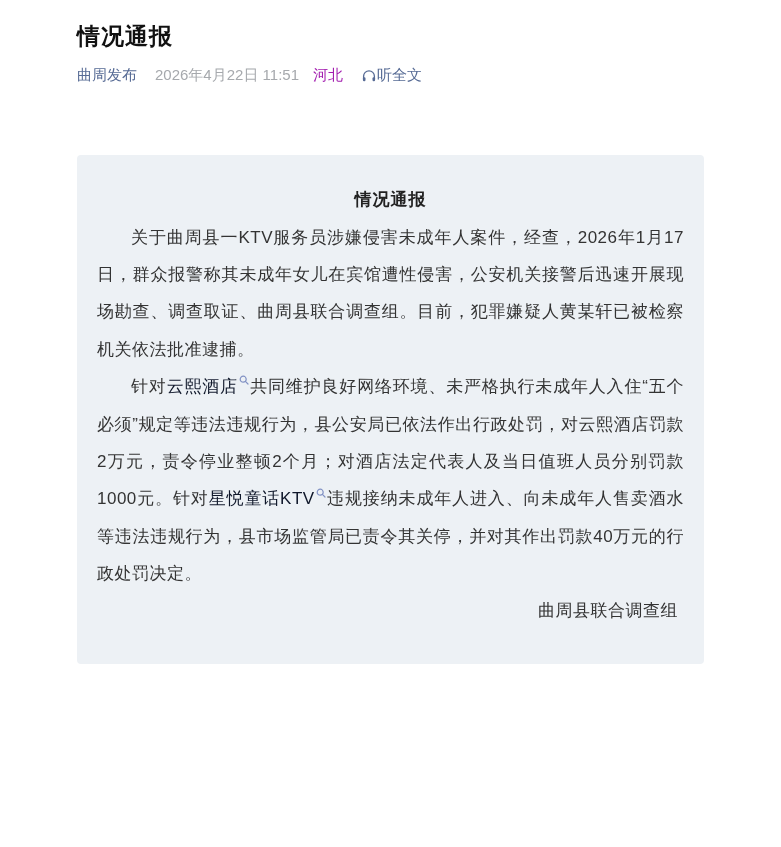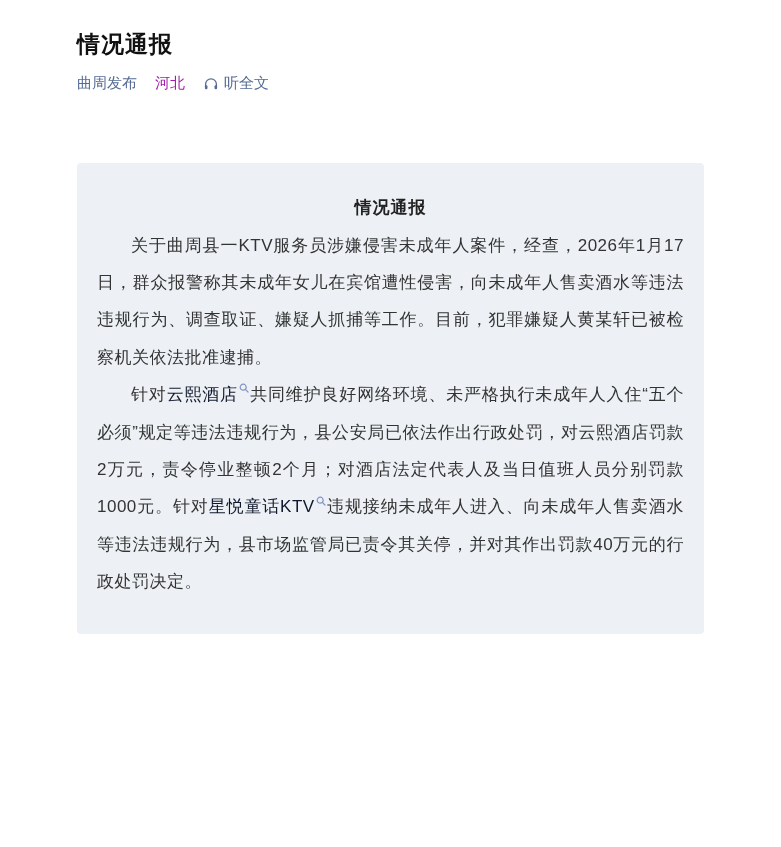--- a/index.html
+++ b/index.html
@@ -9,21 +9,21 @@
     color: #333333;
   }
   .page {
     width: 781px;
     height: 847px;
     background: #ffffff;
     overflow: hidden;
   }
   .article {
     width: 627px;
-    margin: 12px auto;
+    margin: 4px auto;
     padding-top: 16px;
   }
   .article-title {
     font-size: 23px;
     font-weight: 700;
     color: #111111;
     letter-spacing: 1px;
     line-height: 1.4;
   }
   .meta-row {
@@ -38,21 +38,20 @@
     cursor: pointer;
     margin-right: 18px;
   }
   .meta-date { color: #a6a9ad; margin-right: 14px; }
   .meta-location { color: #a21caf; margin-right: 18px; }
   .listen {
     color: #576b95;
     cursor: pointer;
     display: inline-flex;
     align-items: center;
-    gap: 5px;
   }
   .listen svg { display: block; }
 
   .notice-box {
     margin-top: 70px;
     background: #edf1f5;
     border-radius: 4px;
     padding: 26px 20px 34px 20px;
   }
   .notice-heading {
@@ -96,43 +95,45 @@
 </head>
 <body>
 
 <div class="page">
   <div class="article">
 
     <h1 class="article-title">情况通报</h1>
 
     <div class="meta-row">
       <span class="account-name">曲周发布</span>
+      <span class="meta-date">2026年4月22日 11:51</span>
       <span class="meta-location">河北</span>
       <span class="listen">
         <span>
           <svg width="16" height="16" viewBox="0 0 16 16" fill="none">
             <path d="M2.6 11V8.2a5.4 5.4 0 0 1 10.8 0V11" stroke="#576b95" stroke-width="1.3" stroke-linecap="round" fill="none"></path>
             <rect x="1.9" y="9.2" width="2.6" height="4" rx="1.2" fill="#576b95"></rect>
             <rect x="11.5" y="9.2" width="2.6" height="4" rx="1.2" fill="#576b95"></rect>
           </svg>
         </span>
         <span>听全文</span>
       </span>
     </div>
 
     <div class="notice-box">
       <div class="notice-heading">情况通报</div>
       <div class="notice-body">
-        <p>关于曲周县一KTV服务员涉嫌侵害未成年人案件，经查，2026年1月17日，群众报警称其未成年女儿在宾馆遭性侵害，向未成年人售卖酒水等违法违规行为、调查取证、嫌疑人抓捕等工作。目前，犯罪嫌疑人黄某轩已被检察机关依法批准逮捕。</p>
+        <p>关于曲周县一KTV服务员涉嫌侵害未成年人案件，经查，2026年1月17日，群众报警称其未成年女儿在宾馆遭性侵害，公安机关接警后迅速开展现场勘查、调查取证、曲周县联合调查组。目前，犯罪嫌疑人黄某轩已被检察机关依法批准逮捕。</p>
         <p><span>针对</span><span class="entity-link"><span>云熙酒店</span><span class="search-sup"><svg width="10" height="10" viewBox="0 0 10 10" fill="none">
                   <circle cx="4.2" cy="4.2" r="3" stroke="#8292c4" stroke-width="1.2" fill="none"></circle>
                   <path d="M6.4 6.4 L9 9" stroke="#8292c4" stroke-width="1.2" stroke-linecap="round"></path>
                 </svg></span></span><span>共同维护良好网络环境、未严格执行未成年人入住“五个必须”规定等违法违规行为，县公安局已依法作出行政处罚，对云熙酒店罚款2万元，责令停业整顿2个月；对酒店法定代表人及当日值班人员分别罚款1000元。针对</span><span class="entity-link"><span>星悦童话KTV</span><span class="search-sup"><svg width="10" height="10" viewBox="0 0 10 10" fill="none">
                   <circle cx="4.2" cy="4.2" r="3" stroke="#8292c4" stroke-width="1.2" fill="none"></circle>
                   <path d="M6.4 6.4 L9 9" stroke="#8292c4" stroke-width="1.2" stroke-linecap="round"></path>
                 </svg></span></span><span>违规接纳未成年人进入、向未成年人售卖酒水等违法违规行为，县市场监管局已责令其关停，并对其作出罚款40万元的行政处罚决定。</span></p>
       </div>
       <div class="signature">
+        <div>曲周县联合调查组</div>
       </div>
     </div>
 
   </div>
 </div>
 
 </body></html>

